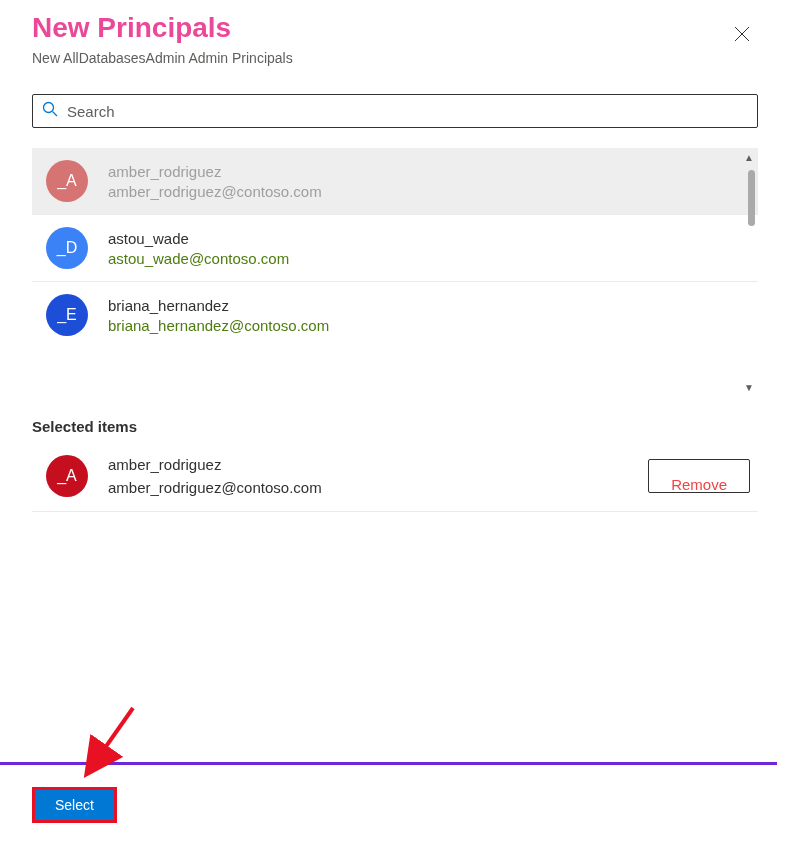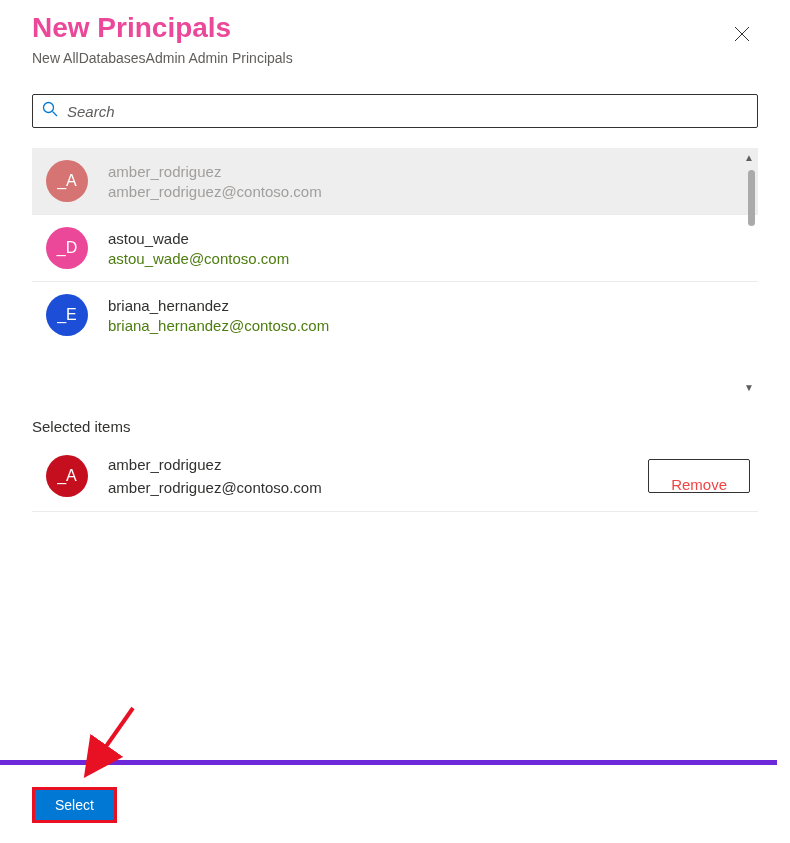--- a/index.html
+++ b/index.html
@@ -59,21 +59,20 @@
     }
     .search-input {
       width: 100%;
       height: 34px;
       border: 1px solid #323130;
       border-radius: 2px;
       padding: 0 10px 0 34px;
       font-size: 15px;
       color: #323130;
       outline: none;
-      font-style: italic;
     }
     .search-input::placeholder { color: #605e5c; }
     .results-area {
       position: relative;
       height: 248px;
     }
     .results-list {
       height: 100%;
       overflow: hidden;
     }
@@ -133,21 +132,21 @@
     }
     .r-text {
       display: flex;
       flex-direction: column;
       gap: 3px;
     }
     .r-name { font-size: 15px; color: #323130; }
     .r-email { font-size: 15px; color: #4d7c0f; }
     .r-status { font-size: 15px; }
     .selected-label {
-      font-weight: 400;
+      font-weight: 700;
       font-size: 15px;
       margin: 22px 0 6px 0;
       color: #323130;
     }
     .selected-row {
       display: flex;
       align-items: center;
       padding: 14px 8px 14px 14px;
       border-bottom: 1px solid #edebe9;
     }
@@ -168,21 +167,21 @@
       font-size: 15px;
       color: #ef4444;
       cursor: pointer;
       border-radius: 2px;
     }
     .footer {
       position: absolute;
       left: 0;
       right: 13px;
       bottom: 20px;
-      border-top: 5px solid #6d28d9;
+      border-top: 3px solid #6d28d9;
       padding: 22px 32px 0 32px;
     }
     .select-btn-wrap {
       display: inline-block;
       border: 3px solid #e81123;
       line-height: 0;
     }
     .select-btn {
       background: #0078d4;
       color: #fff;
@@ -234,21 +233,21 @@
 
       <div class="row sel">
         <div class="avatar" style="background:#d67373">_A</div>
         <div class="r-text">
           <span class="r-name">amber_rodriguez</span>
           <span class="r-email">amber_rodriguez@contoso.com</span>
         </div>
       </div>
 
       <div class="row">
-        <div class="avatar" style="background:#ec4899">_D</div>
+        <div class="avatar" style="background:#3b82f6">_D</div>
         <div class="r-text">
           <span class="r-name">astou_wade</span>
           <span class="r-email">astou_wade@contoso.com</span>
         </div>
       </div>
 
       <div class="row" style="border-bottom:none">
         <div class="avatar" style="background:#1d4ed8">_E</div>
         <div class="r-text">
           <span class="r-name">briana_hernandez</span>

